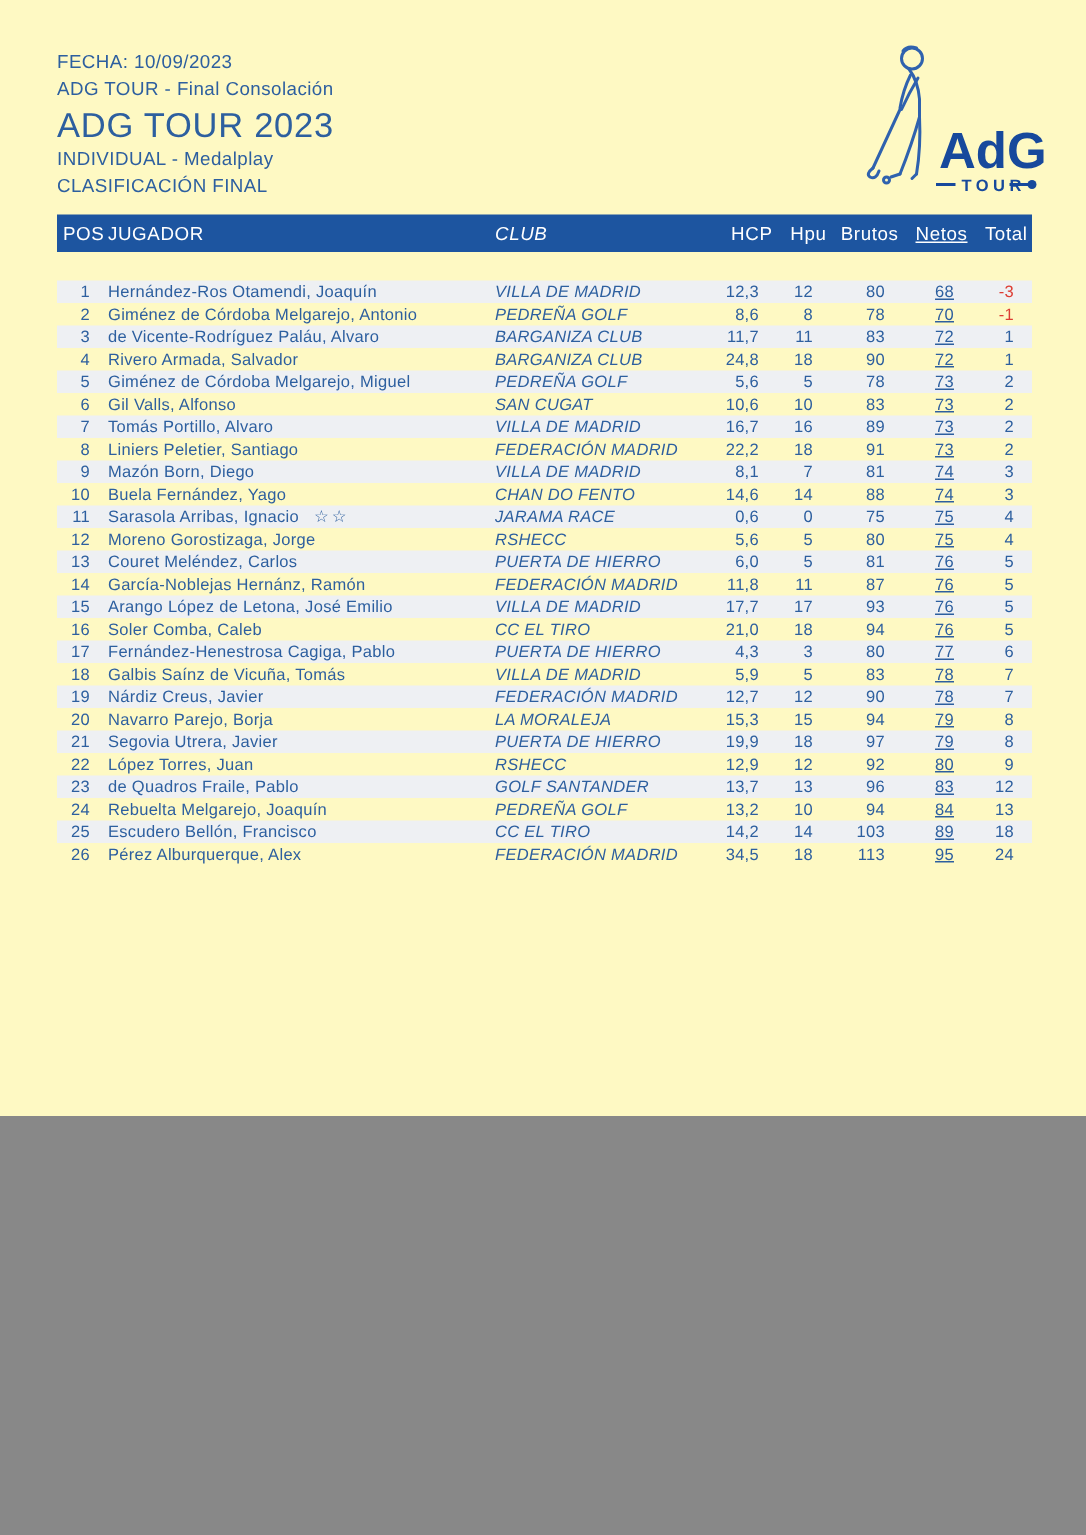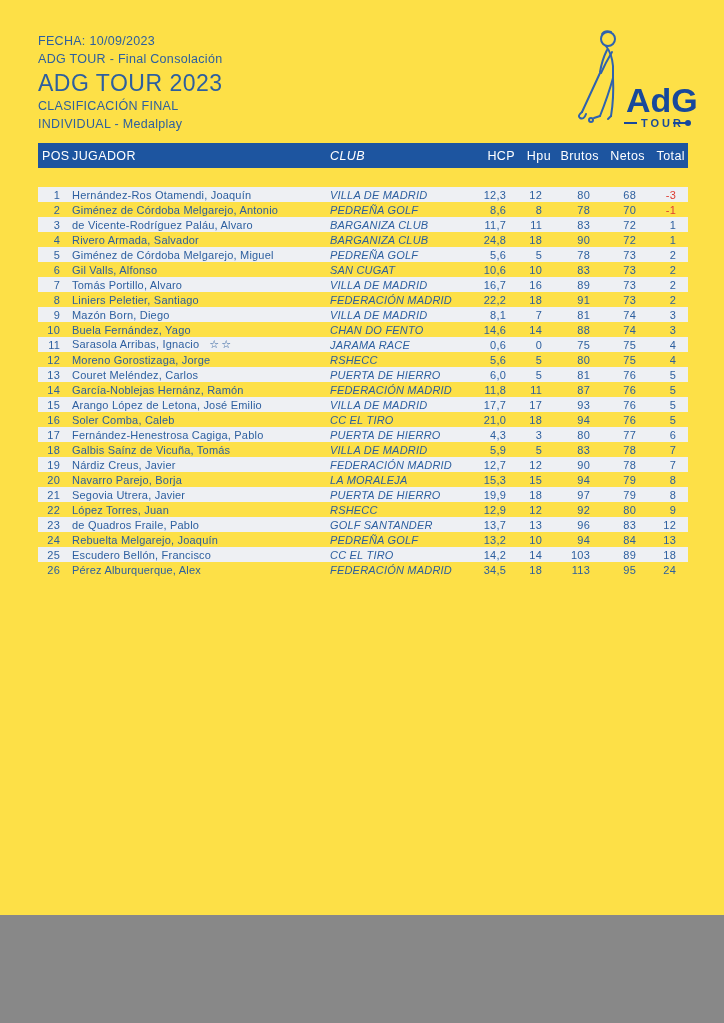--- a/index.html
+++ b/index.html
@@ -1,19 +1,19 @@
 <!DOCTYPE html>
 <html><head>
 <meta charset="utf-8">
 <style>
   * { margin:0; padding:0; box-sizing:border-box; }
   body { background:#888; }
   .page {
-    position:relative; width:724px; height:915px; margin:0 auto;
-    background:#fde047; font-family:"Liberation Sans", sans-serif;
+    position:relative; width:724px; height:744px; margin:0 auto;
+    background:#fef9c3; font-family:"Liberation Sans", sans-serif;
     overflow:hidden;
   }
   
   .doc-header { position:absolute; left:38px; top:32px; color:#2d5f9f; letter-spacing:.3px; }
   .doc-line  { font-size:12.5px; line-height:18px; }
   .doc-title { font-size:23px; line-height:26px; margin:2px 0 1px 0; letter-spacing:.5px; }
   
   .logo { position:absolute; right:28px; top:26px; width:138px; height:108px; }
   
   .rtable { position:absolute; left:38px; top:143px; width:650px; }
@@ -26,39 +26,39 @@
     color:#2d5f9f; font-size:11px; letter-spacing:.2px;
   }
   .tbody .row:nth-child(odd) { background:#eef0f3; }
   
   .c-pos { width:30px;  text-align:right; padding-right:8px; flex:none; }
   .c-jug { flex:1; text-align:left; padding-left:4px; white-space:nowrap; overflow:hidden; }
   .c-club{ width:130px; text-align:left; flex:none; white-space:nowrap;font-style:italic; }
   .c-hcp { width:58px;  flex:none; }
   .c-hpu { width:36px;  flex:none; }
   .c-bru { width:48px;  flex:none; }
-  .c-net { width:46px;  flex:none; }
+  .c-net { width:46px;  flex:none;text-decoration:underline; }
   .c-tot { width:40px;  flex:none; }
   .num   { text-align:right; padding-right:12px; }
   .thead .c-pos { text-align:left; padding-left:4px; padding-right:0; }
   .thead .hnum  { text-align:right; padding-right:3px; }
   .neg { color:#dd3d33; }
   .stars { margin-left:10px; font-size:11px; letter-spacing:2px; }
 </style>
 </head>
 <body>
 
 <div class="page">
 
   <div class="doc-header">
     <div class="doc-line">FECHA: 10/09/2023</div>
     <div class="doc-line">ADG TOUR - Final Consolación</div>
     <div class="doc-title">ADG TOUR 2023</div>
+    <div class="doc-line">INDIVIDUAL - Medalplay</div>
     <div class="doc-line">CLASIFICACIÓN FINAL</div>
-    <div class="doc-line">INDIVIDUAL - Medalplay</div>
   </div>
 
   <div class="logo">
     <svg width="138" height="108" viewBox="0 0 138 108">
       <g fill="none" stroke="#2f62ae" stroke-width="2" stroke-linecap="round" stroke-linejoin="round">
 
         <circle cx="50" cy="13" r="7"></circle>
         <path d="M44 8 q3 -4 9 -2"></path>
 
         <path d="M48 20 Q54 28 55 40 L55 52"></path>

